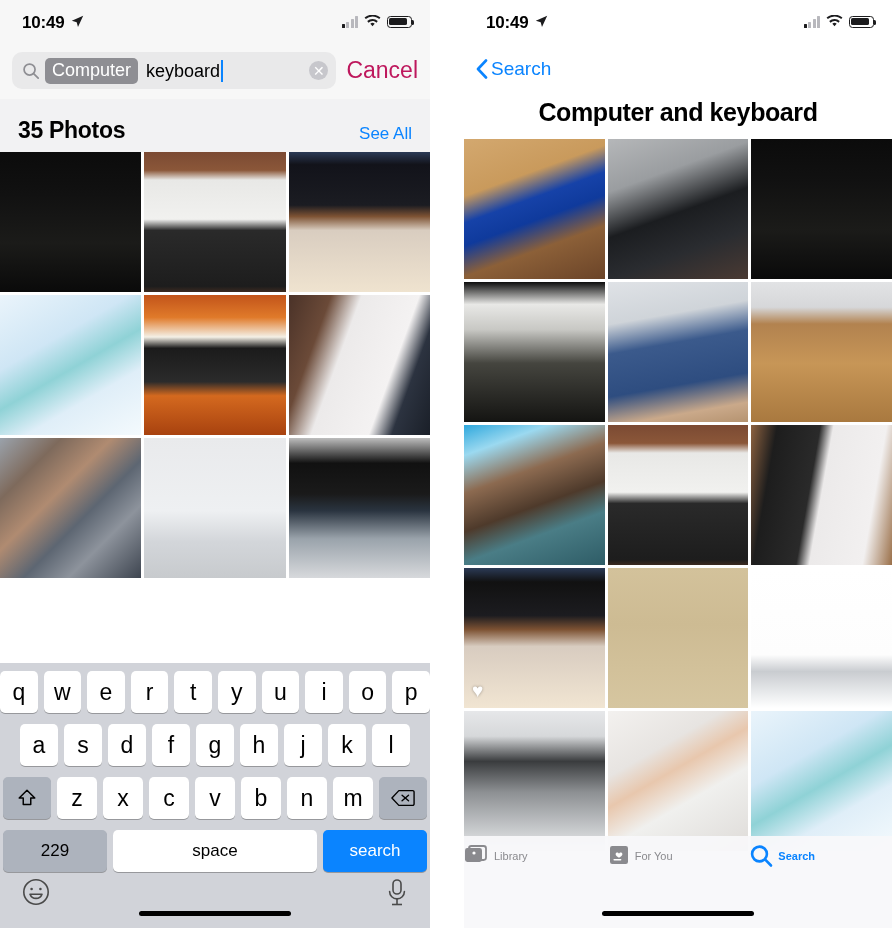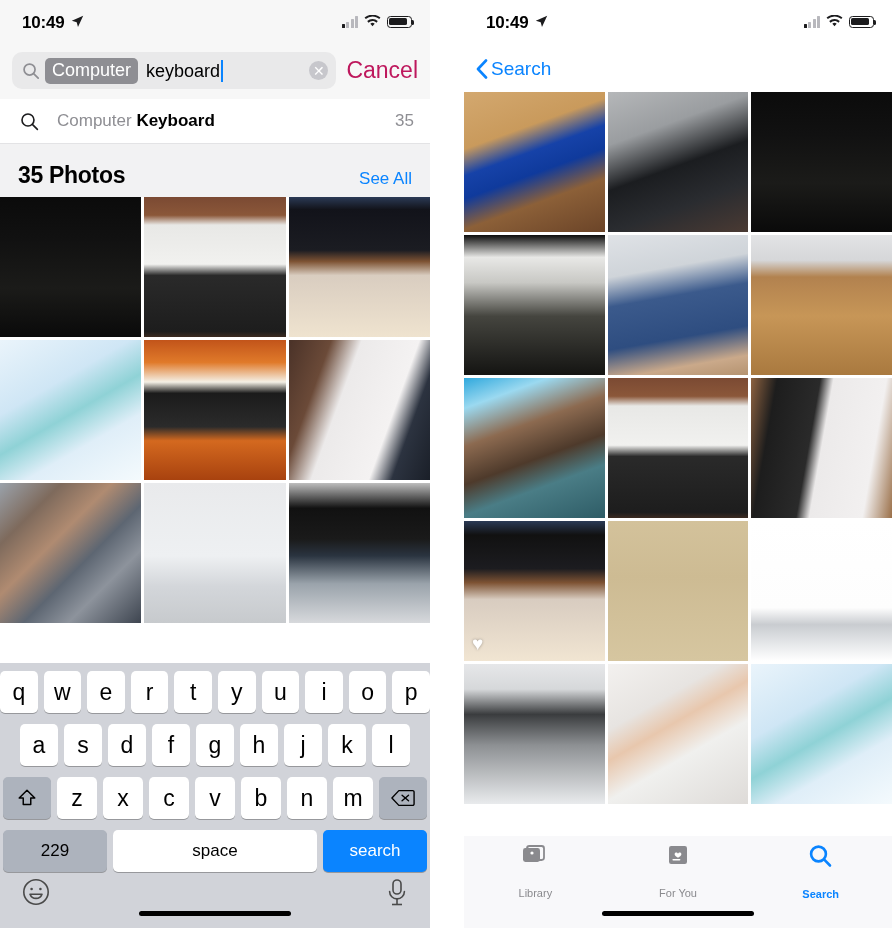--- a/index.html
+++ b/index.html
@@ -158,21 +158,21 @@
     font-size: 25px; font-weight: bold; text-align:center;
     padding: 6px 0 12px 0; letter-spacing:-0.4px; color:#000;
   }
 
   
   .tabbar {
     position:absolute; left:0; bottom:0; width:100%; height: 92px;
     background: rgba(248,248,250,.94);
     display:flex; align-items:flex-start; padding-top: 8px;
   }
-  .tab { flex:1; display:flex; flex-direction:column; align-items:center; gap:20px; }
+  .tab { flex:1; display:flex; flex-direction:row; align-items:center; gap:4px; }
   .tab .lbl { font-size: 11px; color:#8a8a8e; }
   .tab.active .lbl { color:#0a84ff; font-weight: bold; }
   svg { display:block; }
 </style>
 </head>
 <body>
 
 <div class="stage">
 
   <div class="phone phone-left">
@@ -211,30 +211,20 @@
             </svg>
         </span>
         <span class="token">Computer</span>
         <span class="sf-text">keyboard</span>
           <span class="caret"></span>
         <span class="clear-btn">✕</span>
       </div>
       <span class="cancel-btn">Cancel</span>
     </div>
 
-    <div class="suggest-row">
-      <span>
-        <svg width="19" height="19" viewBox="0 0 20 20">
-            <circle cx="8.4" cy="8.4" r="6.3" fill="none" stroke="#1c1c1e" stroke-width="1.7"></circle>
-            <line x1="13" y1="13" x2="18.3" y2="18.3" stroke="#1c1c1e" stroke-width="1.7" stroke-linecap="round"></line>
-          </svg>
-      </span>
-      <span class="suggest-text"><span>Computer </span><b>Keyboard</b></span>
-      <span class="suggest-count">35</span>
-    </div>
 
     <div class="photos-header">
       <span class="photos-title">35 Photos</span>
       <span class="see-all">See All</span>
     </div>
 
     <div class="grid grid-left" id="grid-left">
         <div class="cell" title="Black and white photo of person at iMac desk" style="height: 140px; background: linear-gradient(rgb(11, 11, 11) 0%, rgb(17, 17, 17) 30%, rgb(27, 27, 25) 65%, rgb(10, 10, 10) 100%) 0% 0% / cover, radial-gradient(circle at 55% 32%, rgb(244, 244, 240) 14%, transparent 30%);"></div>
         <div class="cell" title="White and black keyboards on wood desk" style="height: 140px; background: linear-gradient(rgb(123, 74, 51) 0%, rgb(139, 87, 57) 13%, rgb(232, 232, 230) 20%, rgb(241, 241, 239) 48%, rgb(42, 42, 42) 56%, rgb(29, 29, 29) 96%, rgb(59, 42, 32) 100%) 0% 0% / cover;"></div>
         <div class="cell" title="MacBook keyboard close-up with strap" style="height: 140px; background: linear-gradient(rgb(43, 58, 85) 0%, rgb(18, 19, 26) 9%, rgb(27, 28, 34) 38%, rgb(125, 82, 51) 46%, rgb(217, 205, 192) 56%, rgb(239, 227, 207) 100%) 0% 0% / cover;"></div>
@@ -343,20 +333,21 @@
       <span class="back-link">
         <span>
           <svg width="12" height="20" viewBox="0 0 12 20">
               <path d="M10 1.5L2 10l8 8.5" fill="none" stroke="#0a84ff" stroke-width="2.6" stroke-linecap="round" stroke-linejoin="round"></path>
             </svg>
         </span>
         <span>Search</span>
       </span>
     </div>
 
+    <div class="big-title">Computer and  keyboard</div>
 
     <div class="grid grid-right" id="grid-right">
         <div class="cell" title="Child at desk with blue-screen CRT monitor" style="height: 140px; background: linear-gradient(160deg, rgb(211, 168, 111) 0%, rgb(201, 154, 92) 30%, rgb(22, 66, 168) 44%, rgb(15, 58, 156) 56%, rgb(140, 96, 56) 72%, rgb(107, 68, 40) 100%) 0% 0% / cover;"></div>
         <div class="cell" title="Child with hair clip typing in dark room" style="height: 140px; background: linear-gradient(160deg, rgb(181, 183, 185) 0%, rgb(154, 157, 160) 28%, rgb(27, 29, 32) 52%, rgb(42, 44, 48) 74%, rgb(74, 58, 51) 100%) 0% 0% / cover;"></div>
         <div class="cell" title="Black and white photo of person at iMac" style="height: 140px; background: linear-gradient(rgb(11, 11, 11) 0%, rgb(17, 17, 17) 30%, rgb(27, 27, 25) 65%, rgb(10, 10, 10) 100%) 0% 0% / cover, radial-gradient(circle at 55% 32%, rgb(244, 244, 240) 14%, transparent 30%);"></div>
         <div class="cell" title="Black and white child at iMac in office" style="height: 140px; background: linear-gradient(rgb(13, 13, 13) 0%, rgb(232, 232, 230) 16%, rgb(200, 200, 196) 34%, rgb(69, 69, 63) 58%, rgb(20, 20, 18) 100%) 0% 0% / cover;"></div>
         <div class="cell" title="Smiling man in blue shirt at computer" style="height: 140px; background: linear-gradient(170deg, rgb(223, 226, 230) 0%, rgb(207, 212, 217) 26%, rgb(59, 90, 140) 44%, rgb(46, 77, 128) 70%, rgb(202, 169, 138) 88%, rgb(181, 147, 112) 100%) 0% 0% / cover;"></div>
         <div class="cell" title="iMac keyboard mouse tablet flat lay on wood desk" style="height: 140px; background: linear-gradient(rgb(226, 227, 229) 0%, rgb(214, 215, 217) 18%, rgb(178, 130, 79) 30%, rgb(199, 150, 87) 58%, rgb(169, 121, 63) 100%) 0% 0% / cover;"></div>
         <div class="cell" title="Child in star pajamas at iMac" style="height: 140px; background: linear-gradient(160deg, rgb(47, 168, 221) 0%, rgb(155, 217, 240) 16%, rgb(140, 106, 80) 36%, rgb(78, 58, 43) 56%, rgb(74, 125, 134) 72%, rgb(46, 92, 102) 100%) 0% 0% / cover;"></div>
         <div class="cell" title="White and black keyboards on wood desk" style="height: 140px; background: linear-gradient(rgb(123, 74, 51) 0%, rgb(139, 87, 57) 13%, rgb(232, 232, 230) 20%, rgb(241, 241, 239) 48%, rgb(42, 42, 42) 56%, rgb(29, 29, 29) 96%, rgb(59, 42, 32) 100%) 0% 0% / cover;"></div>

